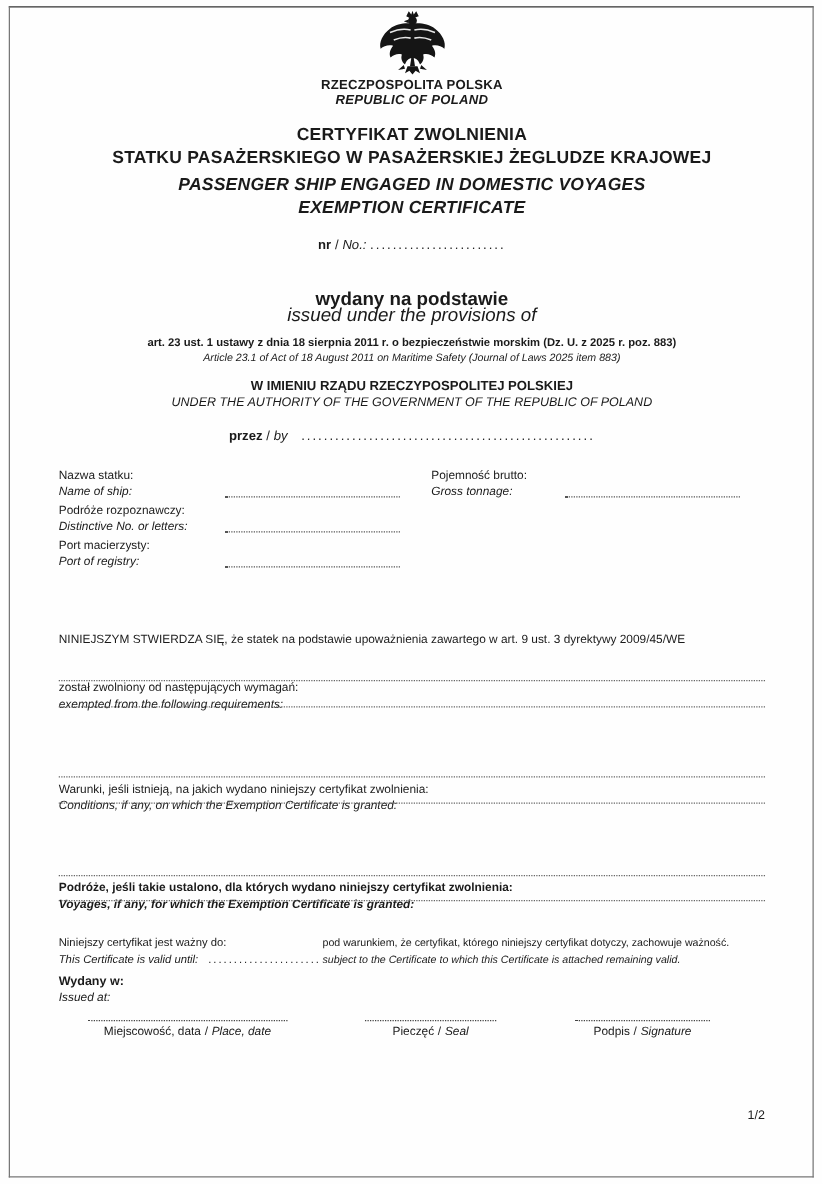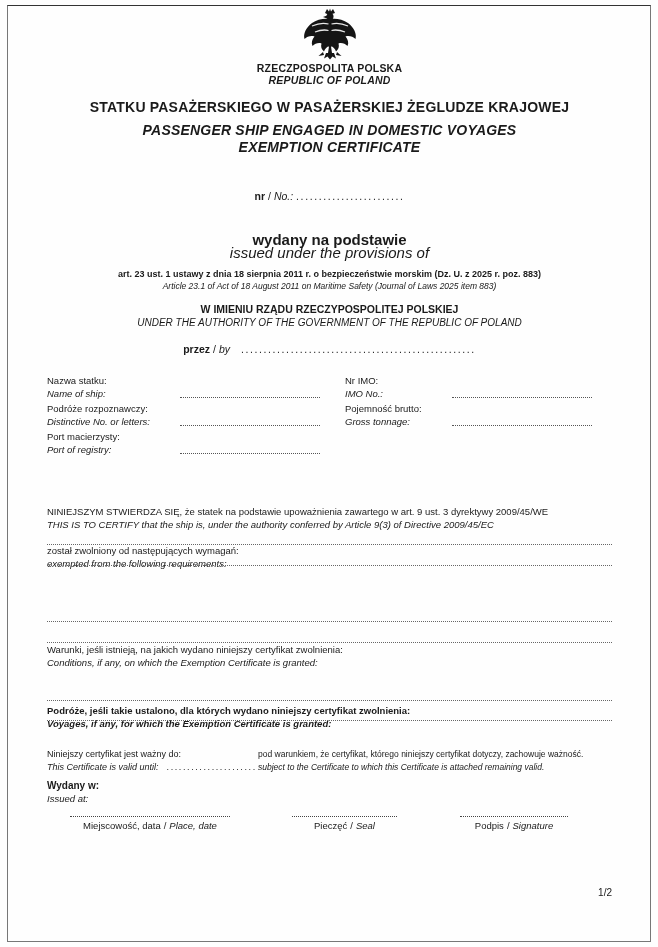--- a/index.html
+++ b/index.html
@@ -83,20 +83,21 @@
         <path d="M100 38 Q82 30 67 34"></path>
         <path d="M34 50 Q49 44 61 47"></path>
         <path d="M94 50 Q79 44 67 47"></path>
       </g>
     </svg>
   </div>
   <div class="abs center country b" style="top:62px;">RZECZPOSPOLITA POLSKA</div>
   <div class="abs center country b i" style="top:74px;">REPUBLIC OF POLAND</div>
 
   <div class="abs center" style="top:99px;">
+    <div class="title-line b nw">CERTYFIKAT ZWOLNIENIA</div>
     <div class="title-line b nw">STATKU PASAŻERSKIEGO W PASAŻERSKIEJ ŻEGLUDZE KRAJOWEJ</div>
     <div class="title-line b i nw mt6">PASSENGER SHIP ENGAGED IN DOMESTIC VOYAGES</div>
     <div class="title-line b i nw">EXEMPTION CERTIFICATE</div>
   </div>
 
   <div class="abs center inline-line" style="top:190px;">
     <span class="b">nr</span><span class="sep">/</span><span class="i">No.:</span>
     <span class="dots">........................</span>
   </div>
 
@@ -134,48 +135,40 @@
         <div class="flabels">
           <div>Port macierzysty:</div>
           <div class="i">Port of registry:</div>
         </div>
         <div class="field-line"></div>
       </div>
     </div>
     <div class="fcol-r">
       <div class="field-row">
         <div class="flabels">
-          <div>Nr IMO:</div>
-          <div class="i">IMO No.:</div>
-        </div>
-        <div class="field-line"></div>
-      </div>
-      <div class="field-row">
-        <div class="flabels">
           <div>Pojemność brutto:</div>
           <div class="i">Gross tonnage:</div>
         </div>
         <div class="field-line"></div>
       </div>
     </div>
   </div>
 
   <div class="abs body-par" style="top:461px;">
     <div class="nw">NINIEJSZYM STWIERDZA SIĘ, że statek na podstawie upoważnienia zawartego w art. 9 ust. 3 dyrektywy 2009/45/WE</div>
-    <div class="i nw">THIS IS TO CERTIFY that the ship is, under the authority conferred by Article 9(3) of Directive 2009/45/EC</div>
   </div>
 
   <div class="abs body-par" style="top:500px;">
     <div>został zwolniony od następujących wymagań:</div>
     <div class="i">exempted from the following requirements:</div>
   </div>
   <div class="abs rule" style="top:543px;"></div>
   <div class="abs rule" style="top:564px;"></div>
 
-  <div class="abs body-par" style="top:599px;">
+  <div class="abs body-par" style="top:581px;">
     <div>Warunki, jeśli istnieją, na jakich wydano niniejszy certyfikat zwolnienia:</div>
     <div class="i">Conditions, if any, on which the Exemption Certificate is granted:</div>
   </div>
   <div class="abs rule" style="top:620px;"></div>
   <div class="abs rule" style="top:641px;"></div>
 
   <div class="abs body-par" style="top:660px;font-weight:bold;">
     <div>Podróże, jeśli takie ustalono, dla których wydano niniejszy certyfikat zwolnienia:</div>
     <div class="i">Voyages, if any, for which the Exemption Certificate is granted:</div>
   </div>

